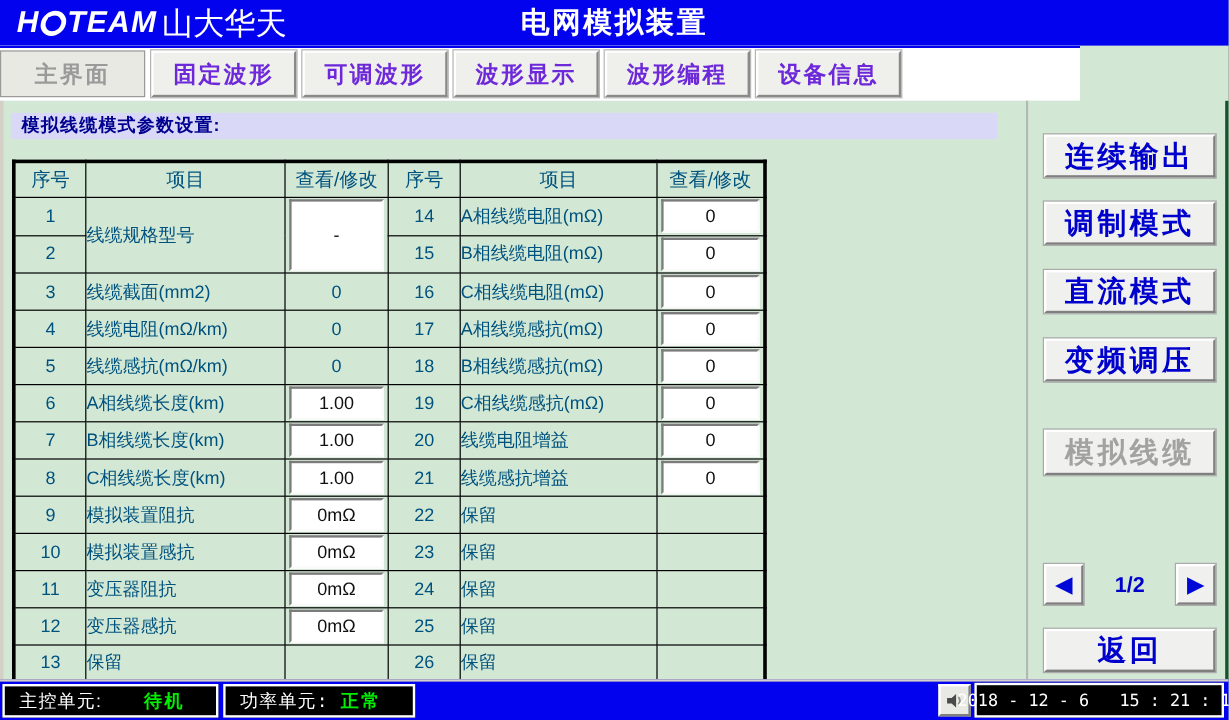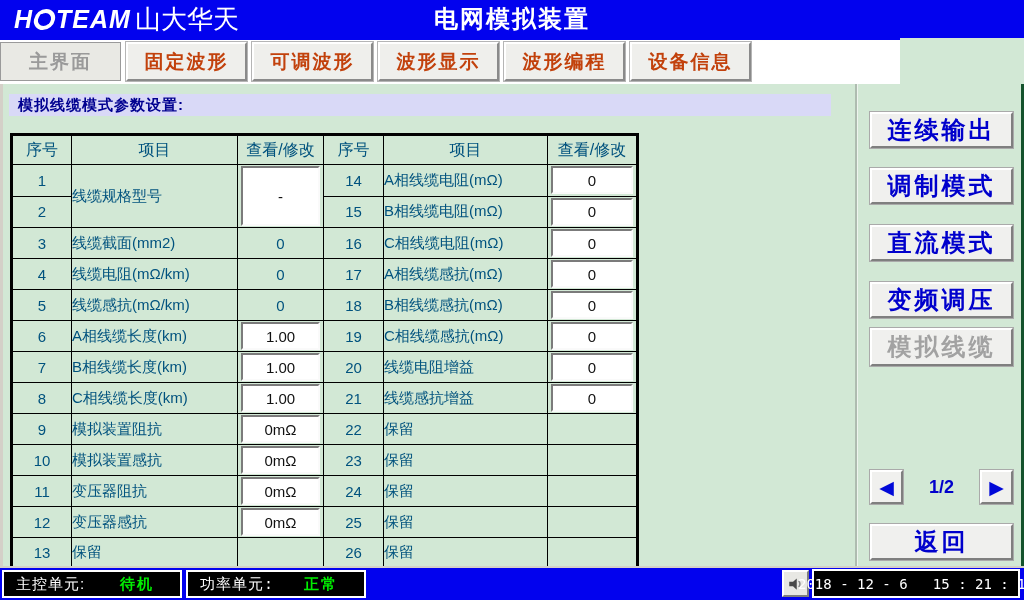--- a/index.html
+++ b/index.html
@@ -24,21 +24,21 @@
   }
   
   .tabbar{
     position:absolute;left:0;top:38px;width:900px;height:46px;background:#fff;
     border-top:2px solid #0202ee;box-sizing:border-box;display:flex;gap:5px;
   }
   .tab{
     margin-top:2px;width:121px;height:39px;box-sizing:border-box;
     background:#efefec;border:2px solid;border-color:#ffffff #8a8a8a #8a8a8a #ffffff;
     outline:1px solid #b5b5b5;
-    color:#c2410c;font-size:19px;font-weight:bold;
+    color:#6d28d9;font-size:19px;font-weight:bold;
     display:flex;align-items:center;justify-content:center;cursor:pointer;
     letter-spacing:2px;
   }
   .tab-active{
     background:#e9e9e4;border:1px solid #9a9a9a;outline:none;color:#9a9a9a;
   }
   
   .content{
     position:absolute;left:0;top:84px;width:1024px;height:484px;
     background:#d2e8d5;box-sizing:border-box;
@@ -79,21 +79,21 @@
     outline:1px solid #aaa;
     color:#0000cc;font-size:24px;font-weight:bold;letter-spacing:3px;
     display:flex;align-items:center;justify-content:center;cursor:pointer;
     font-family:"Liberation Sans",sans-serif;
   }
   .side-btn.disabled{color:#a2a2a2;cursor:default;}
   [data-name="btn-continuous-output"]{top:28px;}
   [data-name="btn-modulation-mode"]{top:84px;}
   [data-name="btn-dc-mode"]{top:141px;}
   [data-name="btn-var-freq-voltage"]{top:198px;}
-  [data-name="btn-simulated-cable"]{top:244px;height:38px;}
+  [data-name="btn-simulated-cable"]{top:274px;height:38px;}
   .pager{position:absolute;left:0;top:386px;width:166px;height:34px;}
   .arrow-btn{
     position:absolute;top:0;width:33px;height:34px;box-sizing:border-box;
     background:#f0f0ee;border:2px solid;border-color:#ffffff #7f7f7f #7f7f7f #ffffff;
     outline:1px solid #aaa;display:flex;align-items:center;justify-content:center;
     color:#0008d8;font-size:19px;cursor:pointer;padding:0;
   }
   .arrow-prev{left:12px;}
   .arrow-next{left:122px;}
   .page-num{
@@ -109,21 +109,21 @@
   }
   .status-box{
     position:absolute;top:2px;height:28px;box-sizing:border-box;
     background:#000;border:2px solid #fff;
     display:flex;align-items:center;justify-content:space-between;
     padding:0 26px 0 12px;
   }
   .status-box .lbl{color:#fff;font-size:15px;letter-spacing:1px;}
   .status-box .val{color:#00ee00;font-size:15px;font-weight:bold;letter-spacing:2px;}
   .sb-main{left:2px;width:180px;}
-  .sb-power{left:186px;width:180px;font-family:Liberation Mono, monospace;}
+  .sb-power{left:186px;width:160px;font-family:Liberation Mono, monospace;}
   .speaker-btn{
     position:absolute;left:782px;top:2px;width:27px;height:27px;box-sizing:border-box;
     background:#e8e8e4;border:2px solid;border-color:#ffffff #7f7f7f #7f7f7f #ffffff;
     display:flex;align-items:center;justify-content:center;cursor:pointer;padding:0;
   }
   .time-box{
     position:absolute;left:812px;top:1px;width:208px;height:29px;box-sizing:border-box;
     background:#000;border:2px solid #fff;color:#fff;
     display:flex;align-items:center;justify-content:center;
     font-family:"DejaVu Sans Mono",monospace;font-size:14px;white-space:pre;

